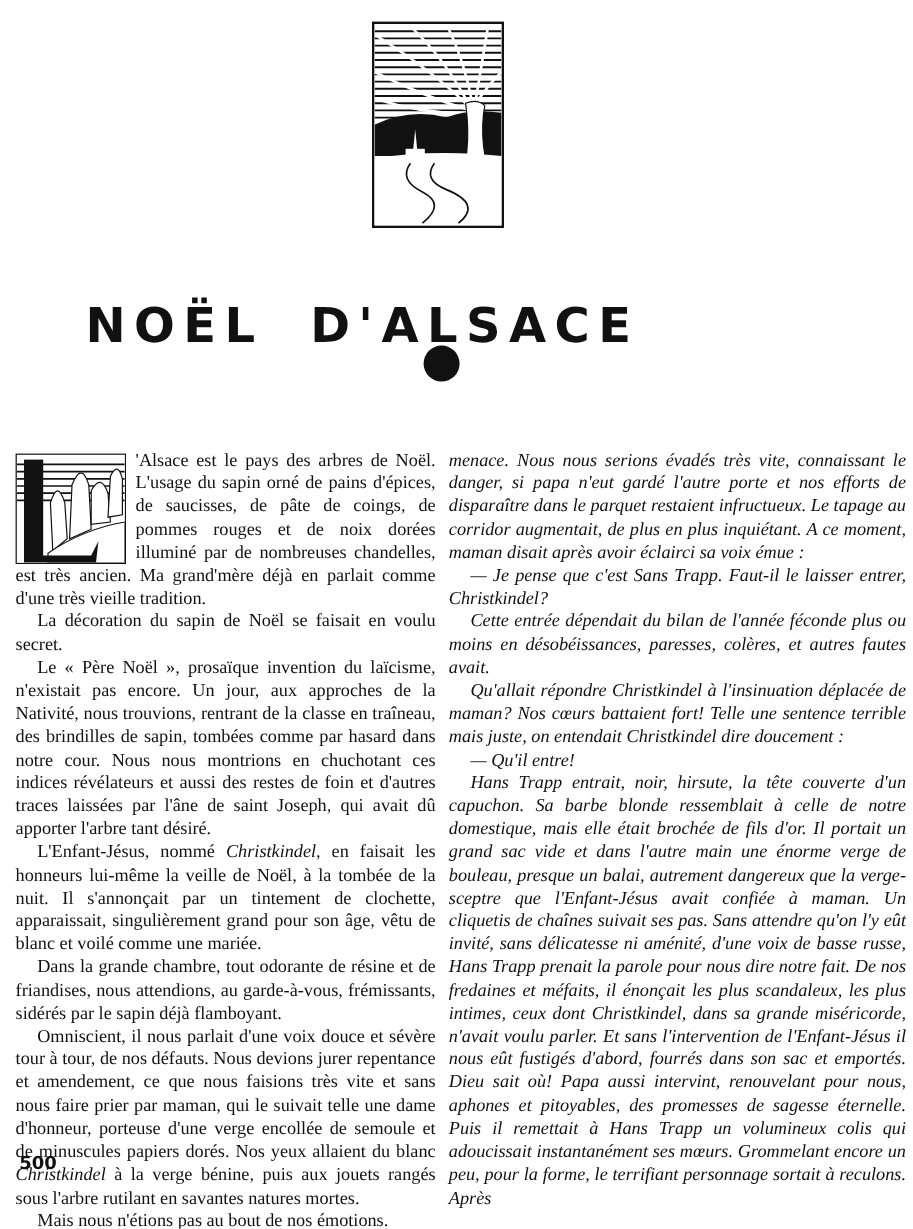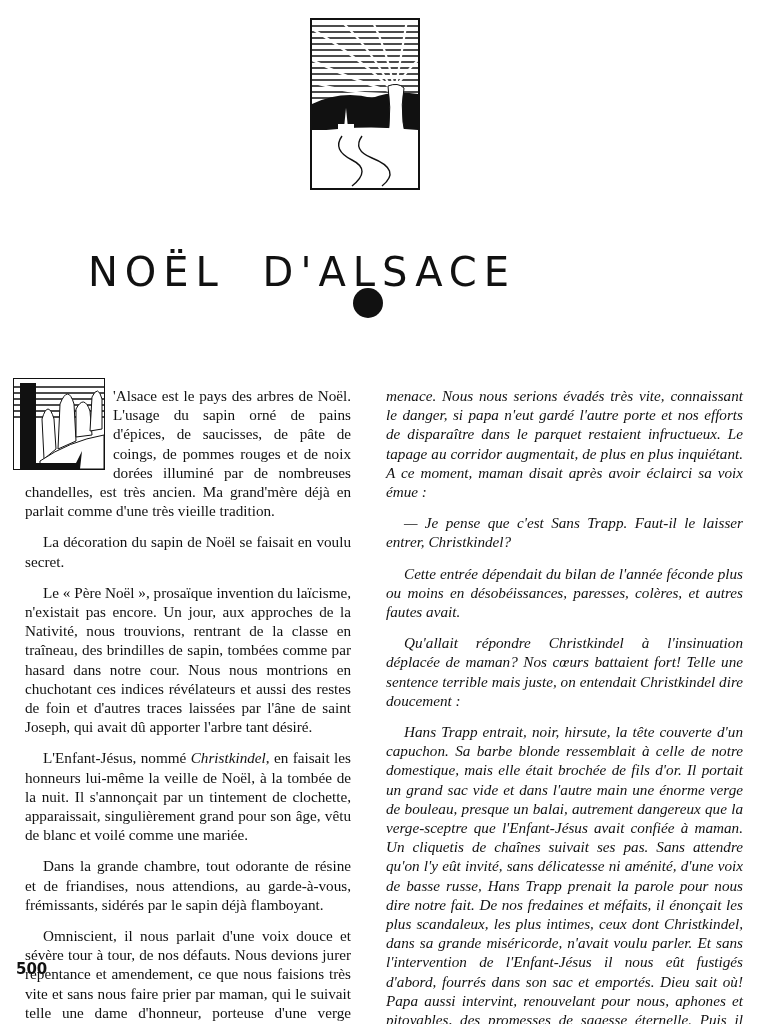--- a/index.html
+++ b/index.html
@@ -1,23 +1,23 @@
 <!DOCTYPE html>
 <html><head>
 <meta charset="utf-8">
 <style>
   html, body { margin: 0; padding: 0; background: #fff; }
   body { width: 761px; height: 1024px; position: relative; overflow: hidden; color: #111; font-family: "Liberation Serif", "DejaVu Serif", serif; }
   .illus { position: absolute; left: 310px; top: 18px; width: 110px; height: 172px; border: 2px solid #111; box-sizing: border-box; overflow: hidden; background: #fff; }
-  .title { position: absolute; left: 0; width: 604px; top: 222px; text-align: center; font-family: "DejaVu Sans", sans-serif; font-weight: normal; font-size: 40px; letter-spacing: 7px; word-spacing: 18px; color: #111; }
+  .title { position: absolute; left: 0; width: 604px; top: 222px; text-align: center; font-family: "DejaVu Sans", sans-serif; font-weight: bold; font-size: 40px; letter-spacing: 7px; word-spacing: 18px; color: #111; }
   .dot { position: absolute; left: 353px; top: 288px; width: 30px; height: 30px; border-radius: 50%; background: #111; }
   .col { position: absolute; top: 374px; font-size: 15.2px; line-height: 19.2px; text-align: justify; hyphens: manual; }
   .col.left { left: 13px; width: 350px; }
   .col.right { left: 374px; width: 381px; font-style: italic; }
-  .col p { margin: 12px; text-indent: 18px; }
+  .col p { margin: 0; text-indent: 18px; }
   .col p.noindent { text-indent: 0; }
   .dropcap { float: left; width: 92px; height: 92px; margin: 4px 8px 0 0; border: 1.5px solid #111; box-sizing: border-box; overflow: hidden; }
   .first { text-indent: 0 !important; }
   em { font-style: italic; }
   .pagenum { position: absolute; left: 16px; top: 960px; font-family: "DejaVu Sans", sans-serif; font-weight: bold; font-size: 15px; }
 </style>
 </head>
 <body>
 
 <div class="illus">
@@ -89,16 +89,17 @@
   <p><span>Omniscient, il nous parlait d'une voix douce et sévère tour à tour, de nos défauts. Nous devions jurer repentance et amendement, ce que nous faisions très vite et sans nous faire prier par maman, qui le suivait telle une dame d'honneur, porteuse d'une verge encollée de semoule et de minuscules papiers dorés. Nos yeux allaient du blanc </span><em>Christkindel</em><span> à la verge bénine, puis aux jouets rangés sous l'arbre rutilant en savantes natures mortes.</span></p>
   <p>Mais nous n'étions pas au bout de nos émotions.</p>
 
 </div>
 
 <div class="col right">
   <p class="noindent">menace. Nous nous serions évadés très vite, connaissant le danger, si papa n'eut gardé l'autre porte et nos efforts de disparaître dans le parquet restaient infructueux. Le tapage au corridor augmentait, de plus en plus inquiétant. A ce moment, maman disait après avoir éclairci sa voix émue :</p>
   <p>— Je pense que c'est Sans Trapp. Faut-il le laisser entrer, Christkindel?</p>
   <p>Cette entrée dépendait du bilan de l'année féconde plus ou moins en désobéissances, paresses, colères, et autres fautes avait.</p>
   <p>Qu'allait répondre Christkindel à l'insinuation déplacée de maman? Nos cœurs battaient fort! Telle une sentence terrible mais juste, on entendait Christkindel dire doucement :</p>
+  <p>— Qu'il entre!</p>
   <p>Hans Trapp entrait, noir, hirsute, la tête couverte d'un capuchon. Sa barbe blonde ressemblait à celle de notre domestique, mais elle était brochée de fils d'or. Il portait un grand sac vide et dans l'autre main une énorme verge de bouleau, presque un balai, autrement dangereux que la verge-sceptre que l'Enfant-Jésus avait confiée à maman. Un cliquetis de chaînes suivait ses pas. Sans attendre qu'on l'y eût invité, sans délicatesse ni aménité, d'une voix de basse russe, Hans Trapp prenait la parole pour nous dire notre fait. De nos fredaines et méfaits, il énonçait les plus scandaleux, les plus intimes, ceux dont Christkindel, dans sa grande miséricorde, n'avait voulu parler. Et sans l'intervention de l'Enfant-Jésus il nous eût fustigés d'abord, fourrés dans son sac et emportés. Dieu sait où! Papa aussi intervint, renouvelant pour nous, aphones et pitoyables, des promesses de sagesse éternelle. Puis il remettait à Hans Trapp un volumineux colis qui adoucissait instantanément ses mœurs. Grommelant encore un peu, pour la forme, le terrifiant personnage sortait à reculons. Après</p>
 </div>
 
 <div class="pagenum">500</div>
 
 </body></html>

